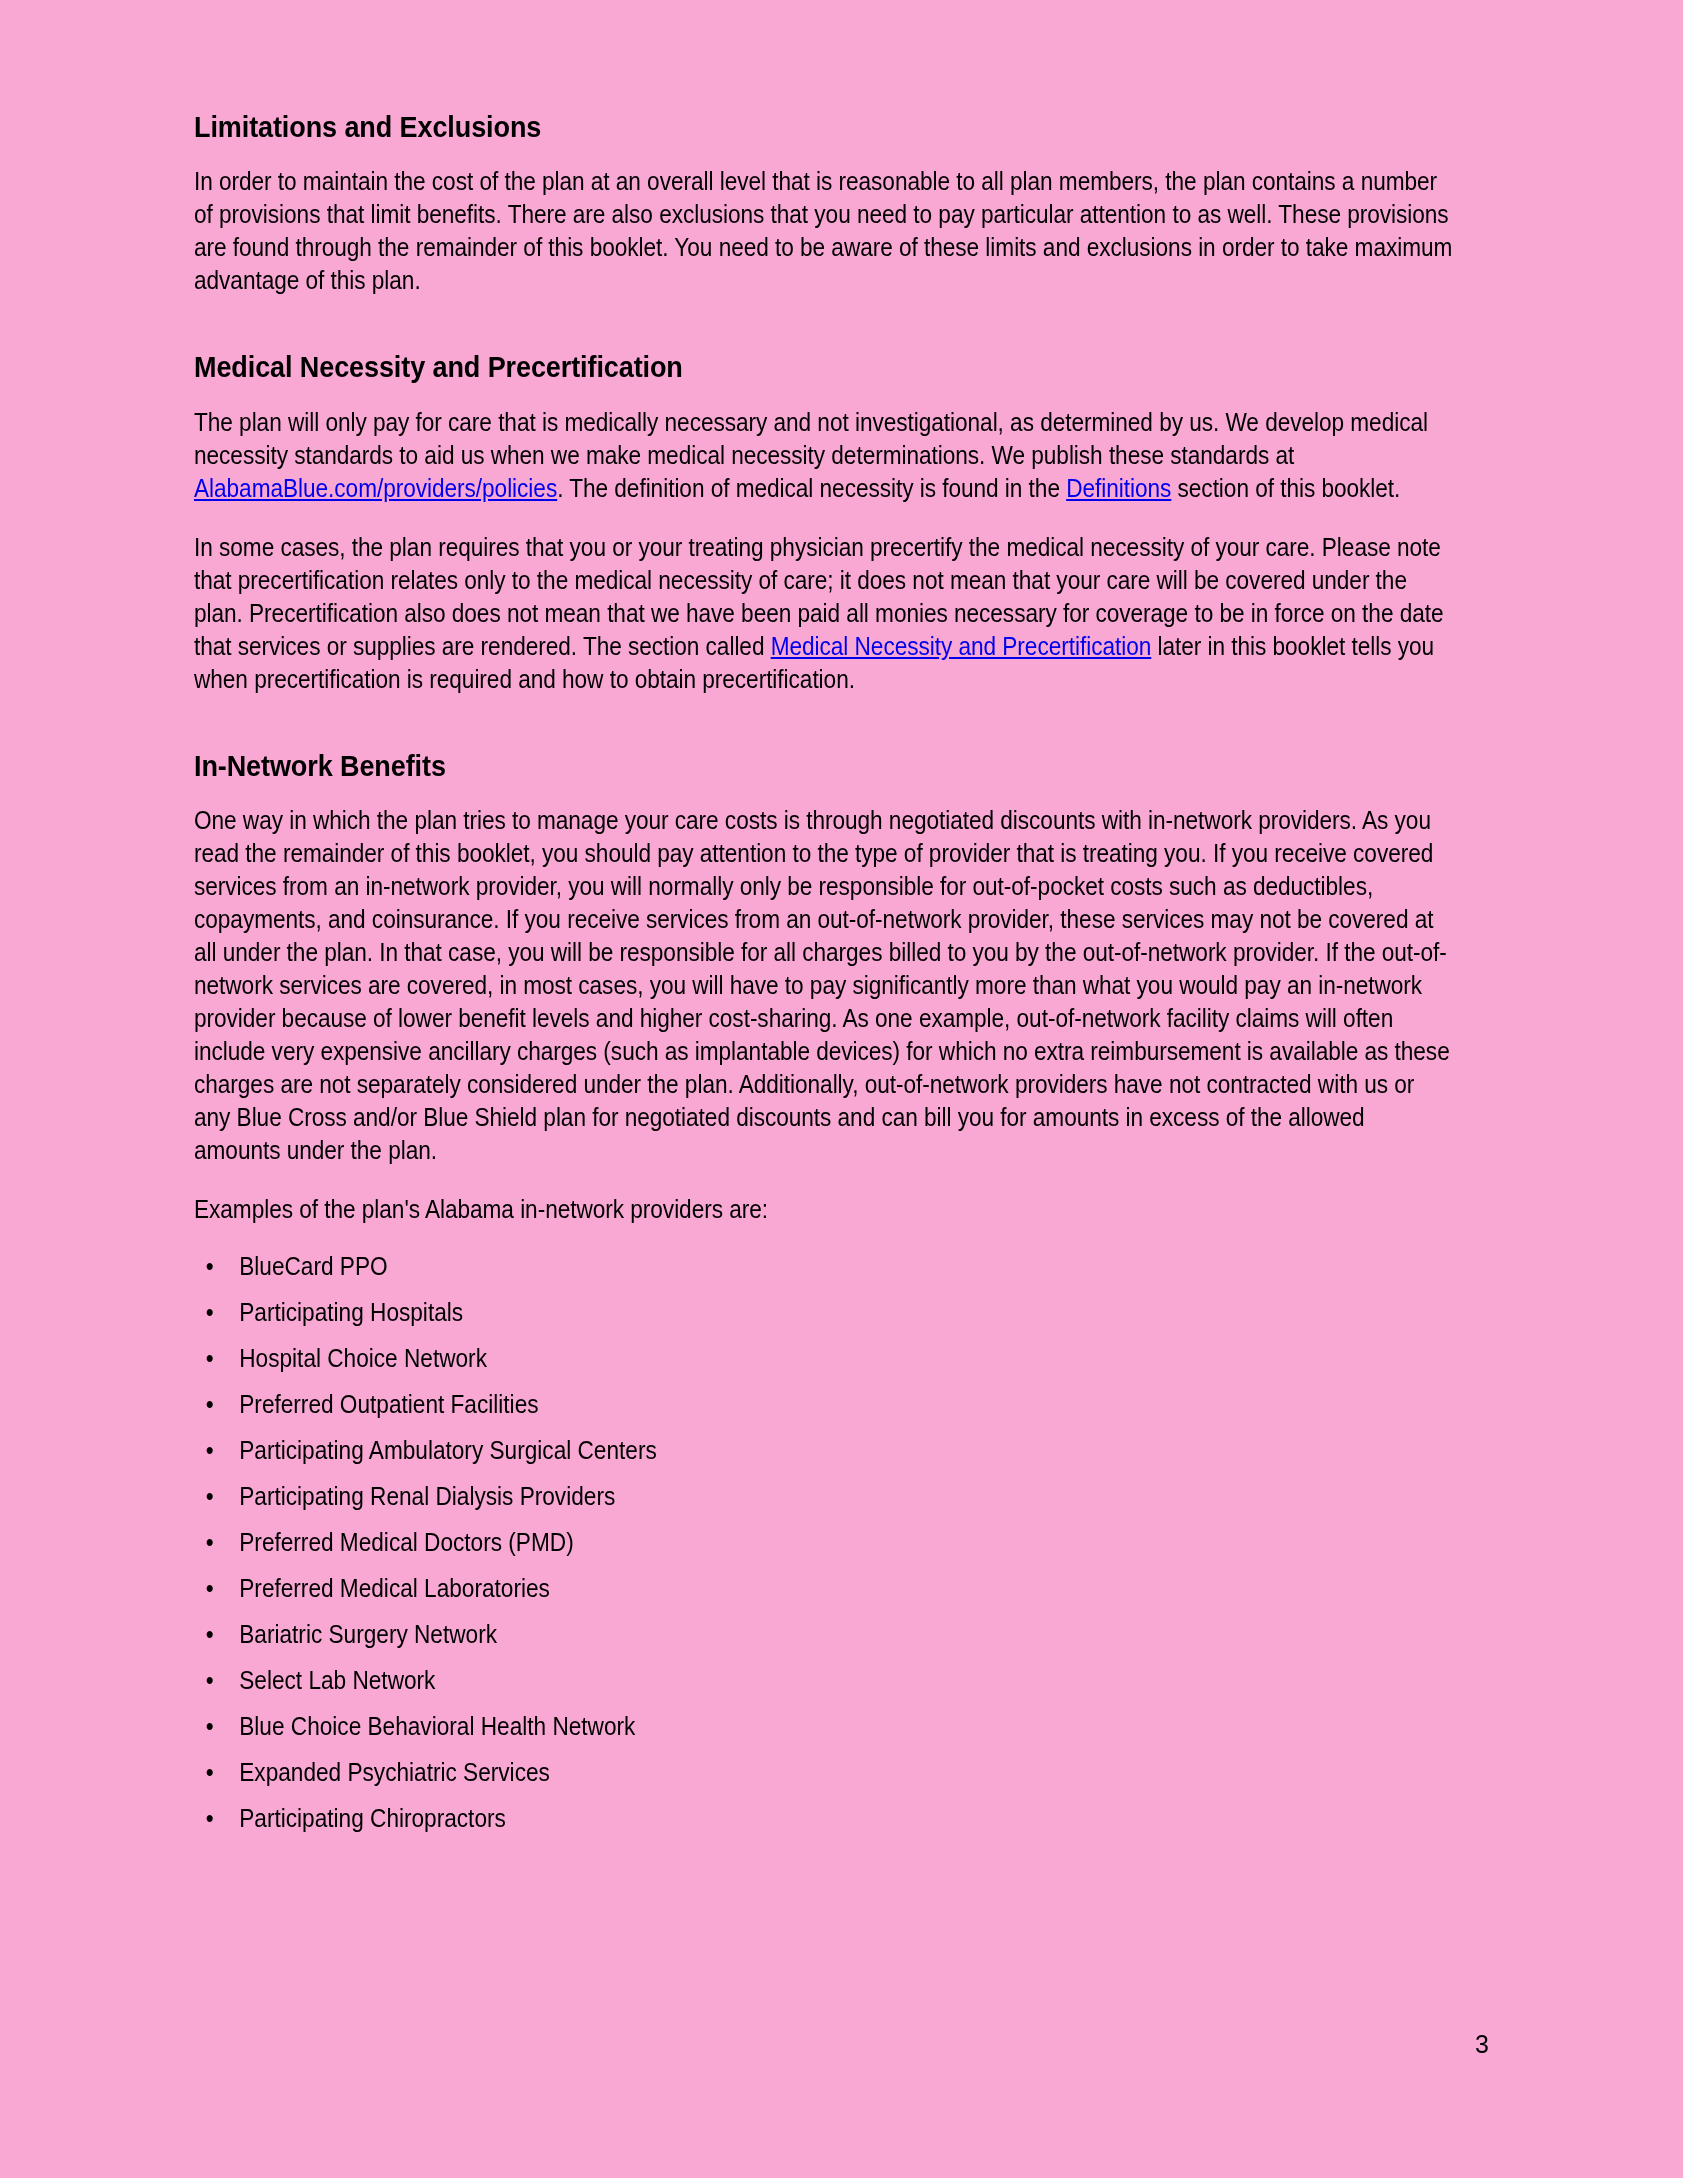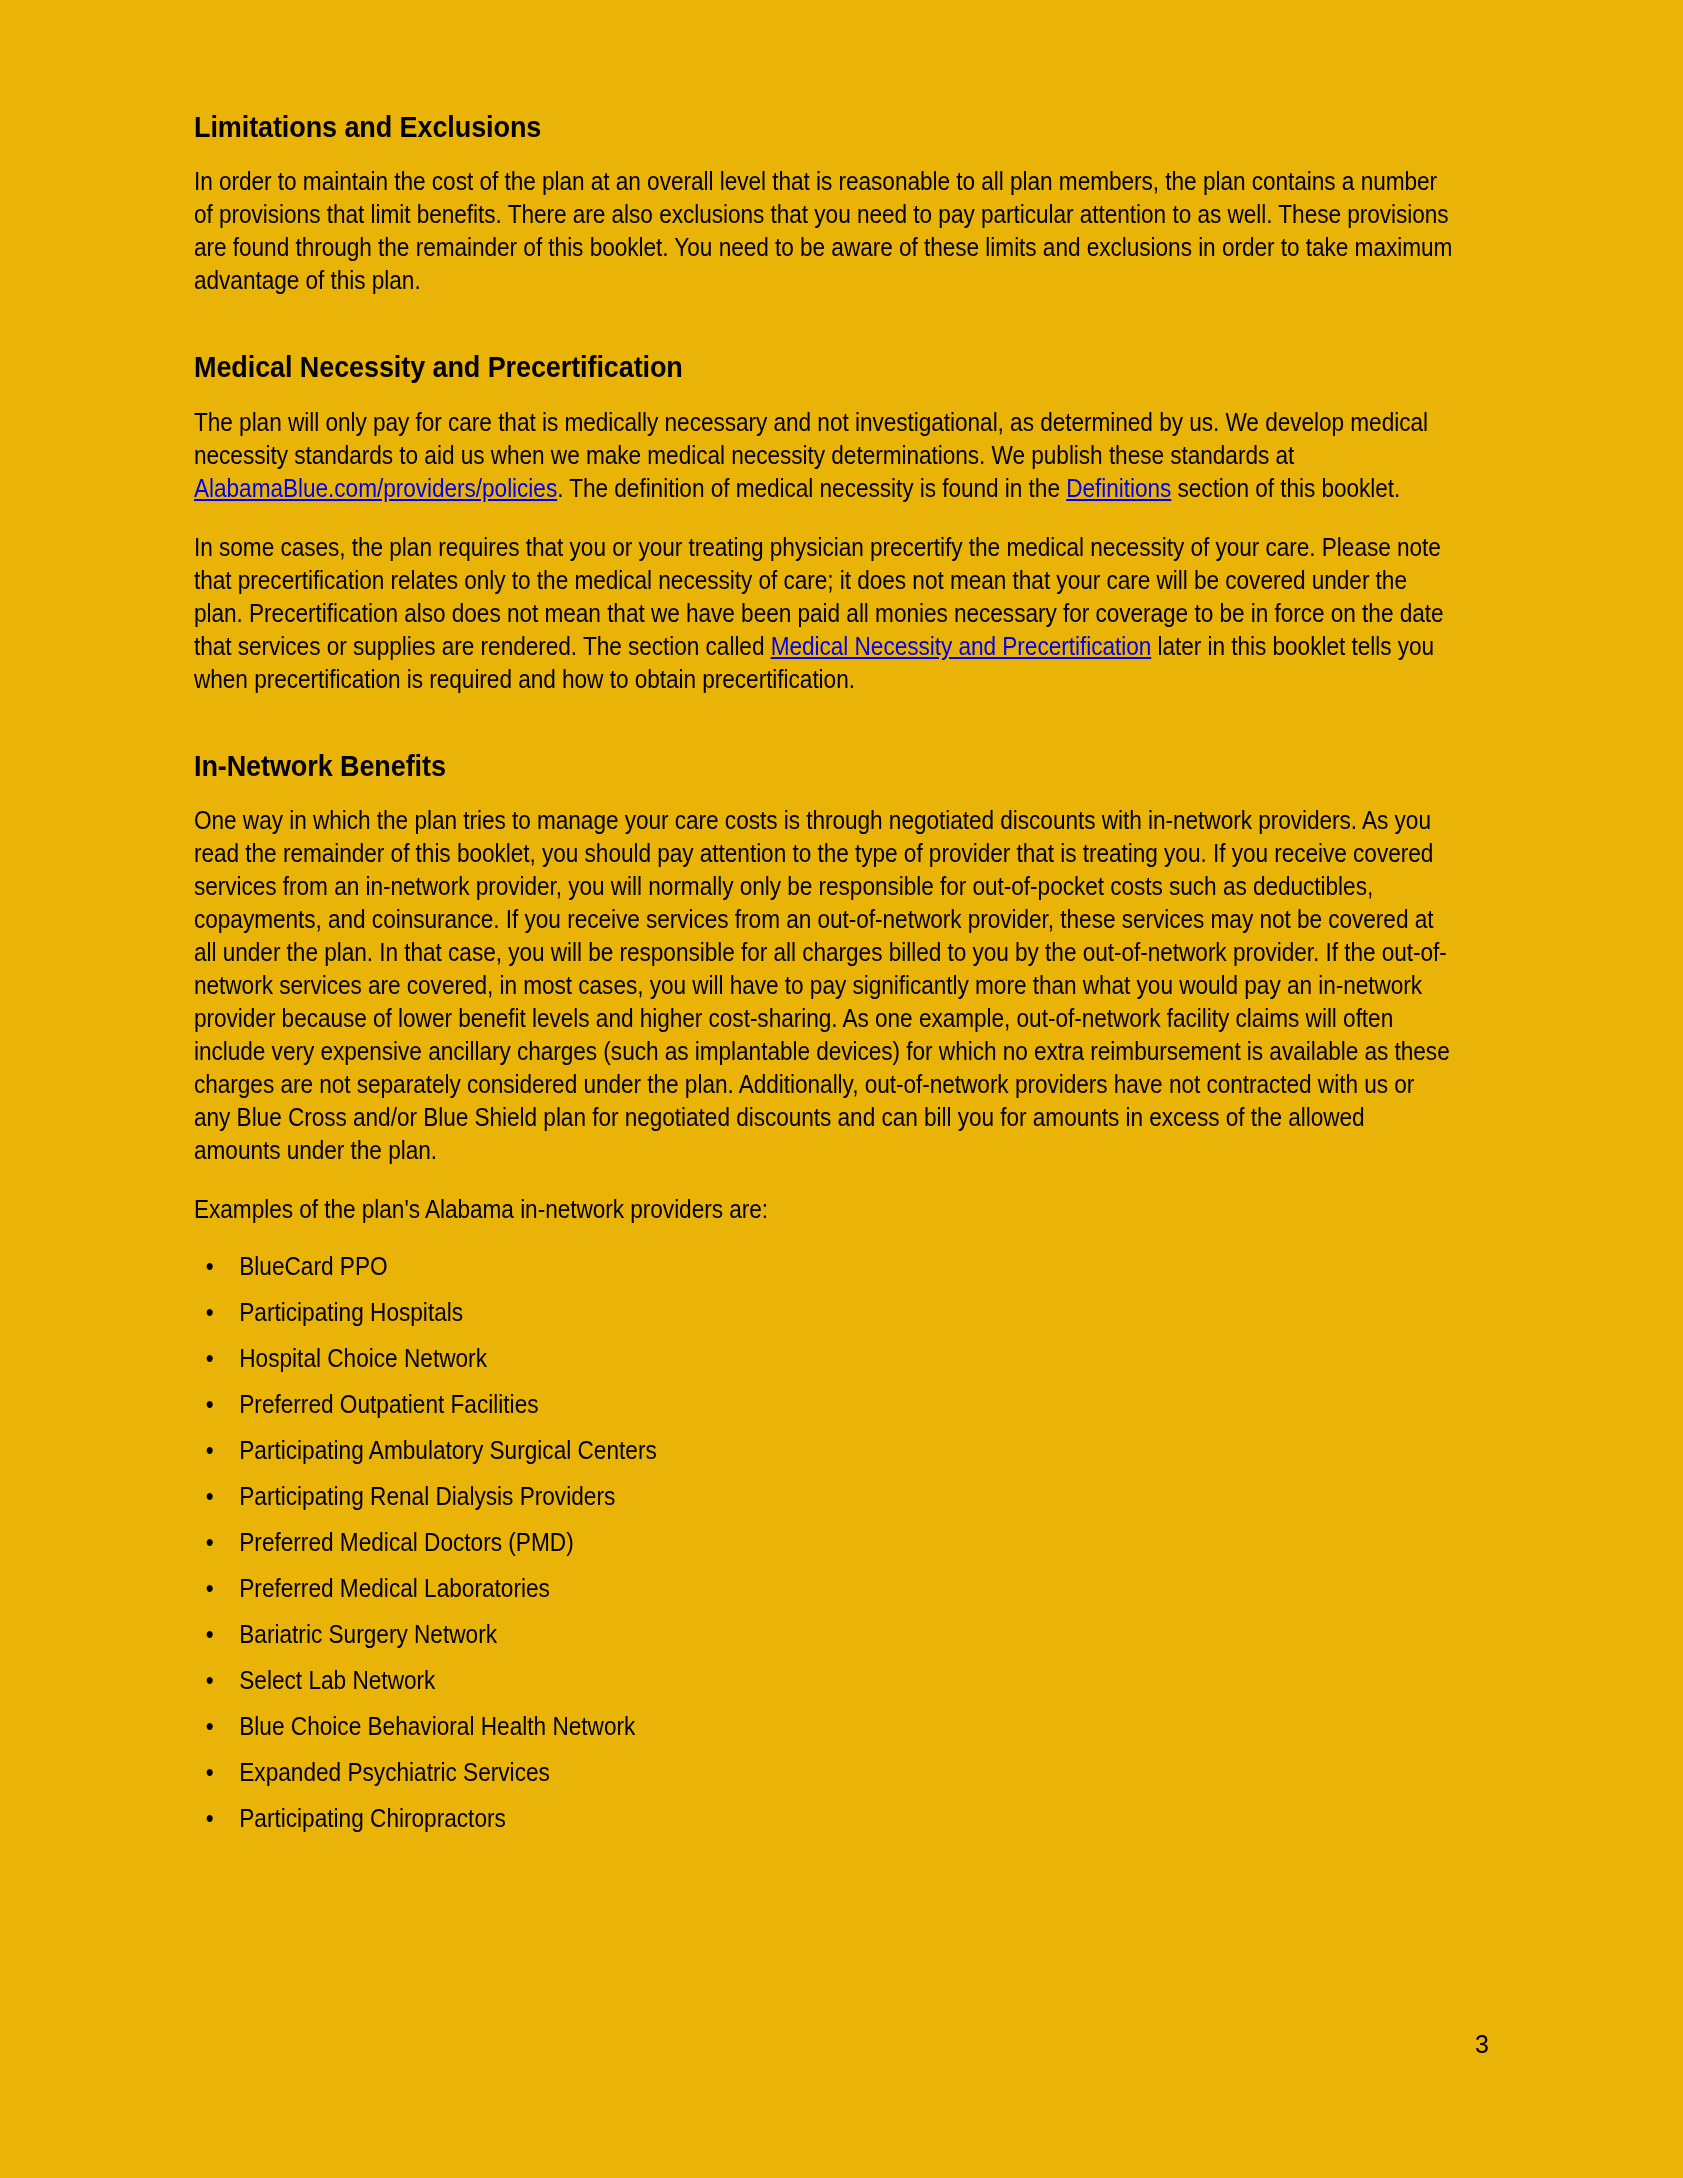--- a/index.html
+++ b/index.html
@@ -4,21 +4,21 @@
 <style>
   html, body {
     margin: 0;
     padding: 0;
     background: #ffffff;
   }
   .page {
     position: relative;
     width: 1683px;
     height: 2178px;
-    background: #eab308;
+    background: #f9a8d4;
     box-sizing: border-box;
     font-family: "Liberation Sans", "DejaVu Sans", sans-serif;
     color: #000000;
     overflow: hidden;
   }
   .content {
     position: absolute;
     left: 194px;
     top: 109px;
     width: 1259px;

